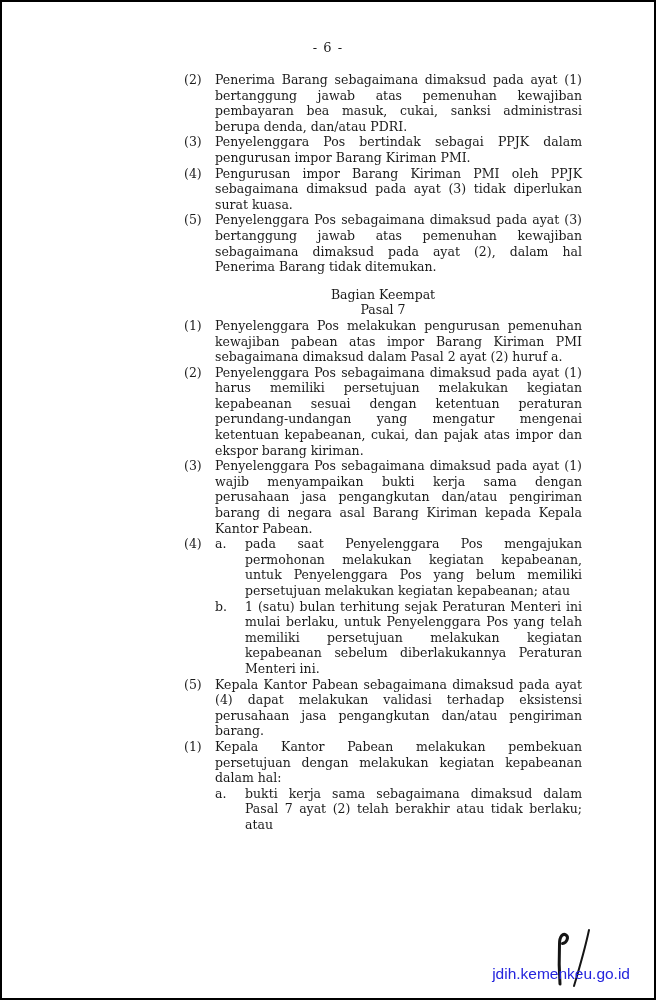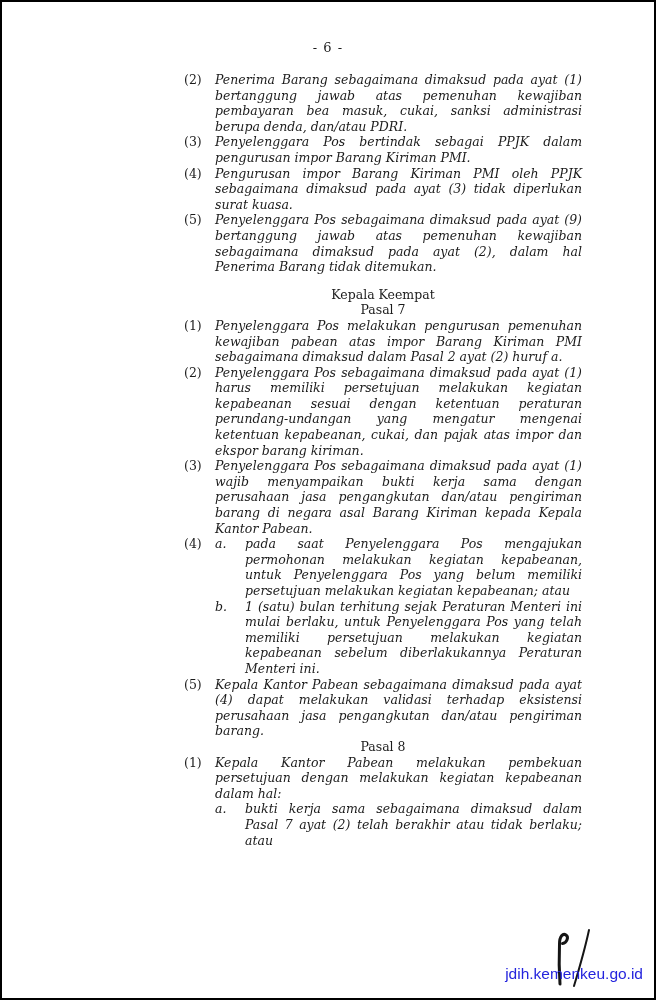--- a/index.html
+++ b/index.html
@@ -24,30 +24,30 @@
     text-align:center;
     font-size:13px;letter-spacing:1px;
   }
   .content{
     position:absolute;left:182px;top:70px;width:398px;
     font-size:12.5px;line-height:15.6px;
   }
   .list{margin:0;}
   .item{display:flex;align-items:flex-start;}
   .marker{flex:0 0 31px;}
-  .item-body{flex:1 1 auto;min-width:0;font-style:italic;}
+  .item-body{flex:1 1 auto;min-width:0;}
   .item-text{text-align:justify;text-justify:inter-word;}
   .sublist{margin:0;}
   .sublist .item{display:flex;}
   .submarker{flex:0 0 30px;}
   .heading{text-align:center;}
   .heading-bagian{margin-top:12px;}
   .heading-pasal{}
   .watermark{
-    position:absolute;right:11px;bottom:15px;
+    position:absolute;right:24px;bottom:15px;
     font-family:"Liberation Sans","DejaVu Sans",sans-serif;
     font-size:15.5px;
     color:var(--wm);
   }
   .paraf{
     position:absolute;right:52px;bottom:8px;
     width:56px;height:64px;
     color:#151515;
   }
 </style>
@@ -74,26 +74,26 @@
         </div>
         <div class="item">
           <div class="marker">(4)</div>
           <div class="item-body">
             <div class="item-text">Pengurusan impor Barang Kiriman PMI oleh PPJK sebagaimana dimaksud pada ayat (3) tidak diperlukan surat kuasa.</div>
           </div>
         </div>
         <div class="item">
           <div class="marker">(5)</div>
           <div class="item-body">
-            <div class="item-text">Penyelenggara Pos sebagaimana dimaksud pada ayat (9) bertanggung jawab atas pemenuhan kewajiban sebagaimana dimaksud pada ayat (2), dalam hal Penerima Barang tidak ditemukan.</div>
+            <div class="item-text">Penyelenggara Pos sebagaimana dimaksud pada ayat (3) bertanggung jawab atas pemenuhan kewajiban sebagaimana dimaksud pada ayat (2), dalam hal Penerima Barang tidak ditemukan.</div>
           </div>
         </div>
       </div>
       <div class="heading heading-bagian">
-        <div class="heading-line">Kepala Keempat</div>
+        <div class="heading-line">Bagian Keempat</div>
       </div>
       <div class="heading heading-pasal">
         <div class="heading-line">Pasal 7</div>
       </div>
       <div class="list">
         <div class="item">
           <div class="marker">(1)</div>
           <div class="item-body">
             <div class="item-text">Penyelenggara Pos melakukan pengurusan pemenuhan kewajiban pabean atas impor Barang Kiriman PMI sebagaimana dimaksud dalam Pasal 2 ayat (2) huruf a.</div>
           </div>
@@ -125,23 +125,20 @@
             </div>
           </div>
         </div>
         <div class="item">
           <div class="marker">(5)</div>
           <div class="item-body">
             <div class="item-text">Kepala Kantor Pabean sebagaimana dimaksud pada ayat (4) dapat melakukan validasi terhadap eksistensi perusahaan jasa pengangkutan dan/atau pengiriman barang.</div>
           </div>
         </div>
       </div>
-      <div class="heading heading-pasal">
-        <div class="heading-line">Pasal 8</div>
-      </div>
       <div class="list">
         <div class="item">
           <div class="marker">(1)</div>
           <div class="item-body">
             <div class="item-text">Kepala Kantor Pabean melakukan pembekuan persetujuan dengan melakukan kegiatan kepabeanan dalam hal:</div>
             <div class="sublist">
               <div class="item">
                 <div class="submarker">a.</div>
                 <div class="item-text">bukti kerja sama sebagaimana dimaksud dalam Pasal 7 ayat (2) telah berakhir atau tidak berlaku; atau</div>
               </div>

